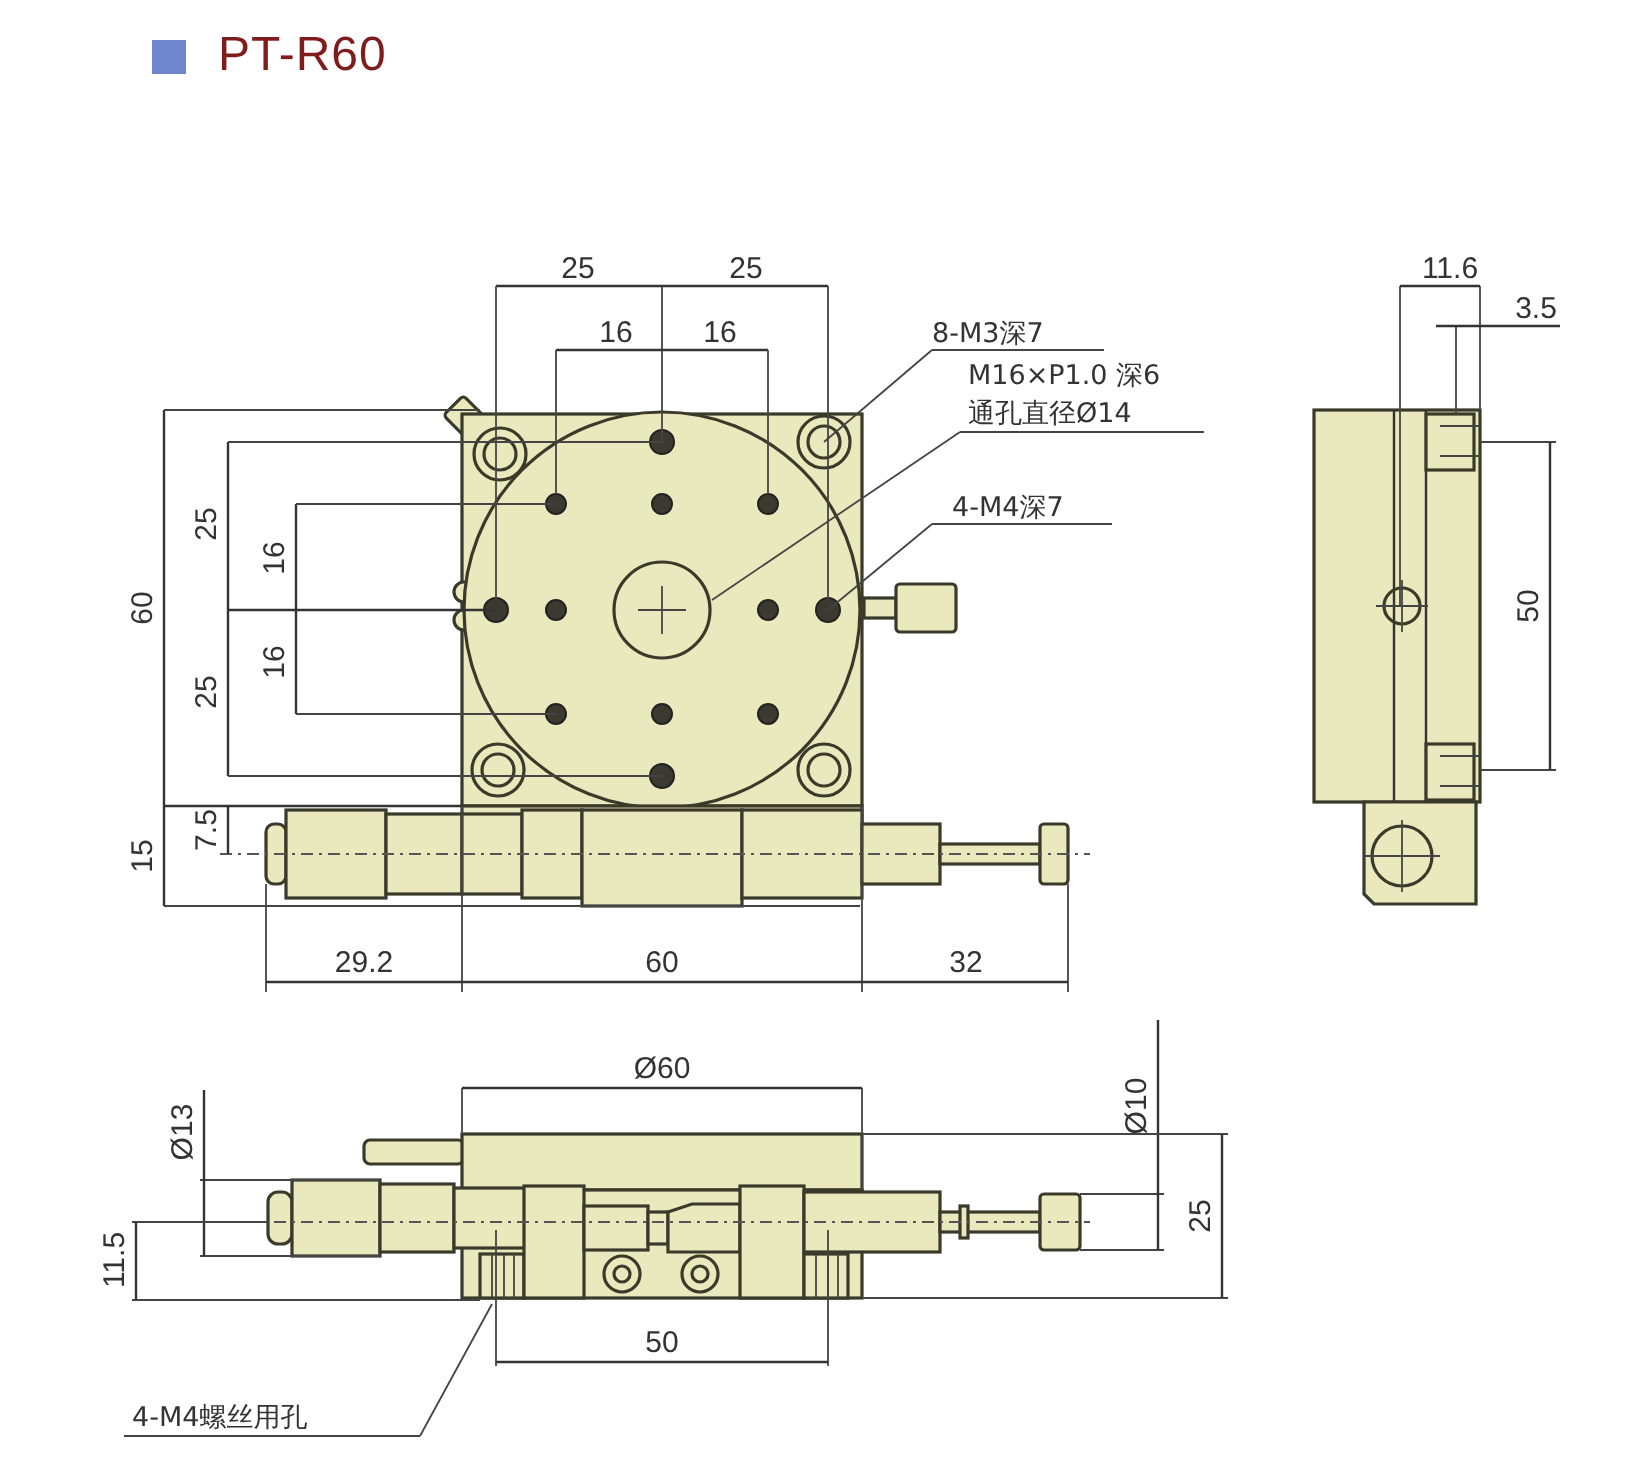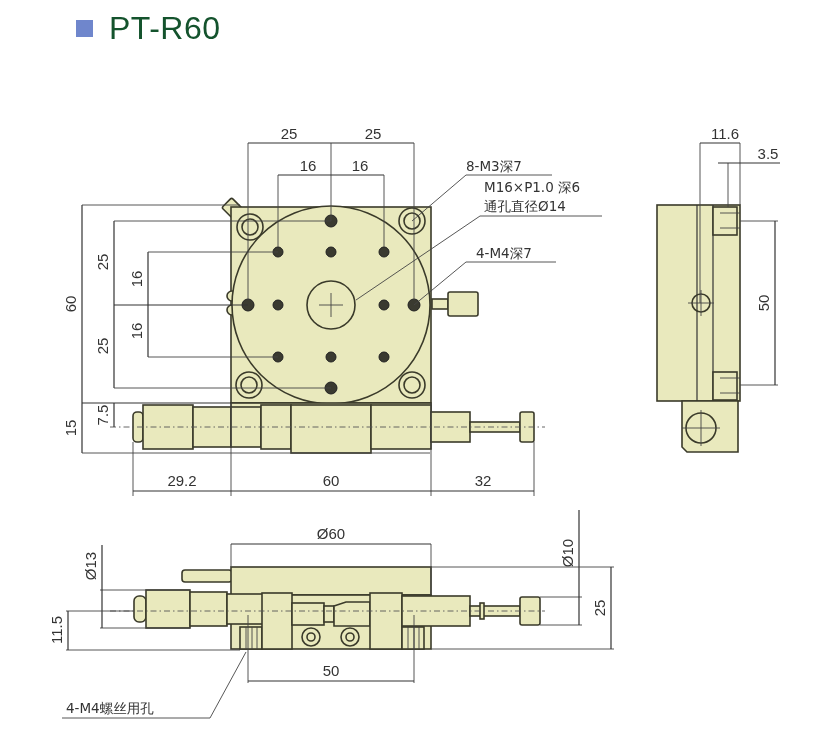--- a/index.html
+++ b/index.html
@@ -1,20 +1,20 @@
 <!DOCTYPE html>
 <html><head>
 <meta charset="utf-8">
 <style>
   html, body { margin: 0; padding: 0; background: #ffffff; }
   body { width: 816px; height: 740px; position: relative; overflow: hidden;
          font-family: "Liberation Sans", "DejaVu Sans", sans-serif; }
   .title-wrap { position: absolute; left: 76px; top: 8px; height: 40px; display: flex; align-items: center; }
   .title-square { width: 17px; height: 17px; margin-right: 16px; }
-  .title-text { font-size: 32px; color: #14532d; letter-spacing: 0.5px; }
+  .title-text { font-size: 24px; color: #7f1d1d; letter-spacing: 0.5px; }
   svg { position: absolute; left: 0; top: 0; }
   .dim { font-family: "Liberation Sans", "DejaVu Sans", sans-serif; font-size: 15px; fill: #333; }
   .note { font-family: "DejaVu Sans", "Liberation Sans", sans-serif; font-size: 13.5px; fill: #333; }
   .body { fill: #e9e9bd; stroke: #3a3a2a; stroke-width: 1.6; }
   .line { stroke: #333; stroke-width: 1.2; fill: none; }
   .thin { stroke: #444; stroke-width: 0.9; fill: none; }
   .center { stroke: #555; stroke-width: 0.9; stroke-dasharray: 6 3 1.5 3; fill: none; }
   .hole { fill: #3a3a30; stroke: #222; stroke-width: 1; }
   .ring { fill: none; stroke: #3a3a2a; stroke-width: 1.6; }
 </style>

